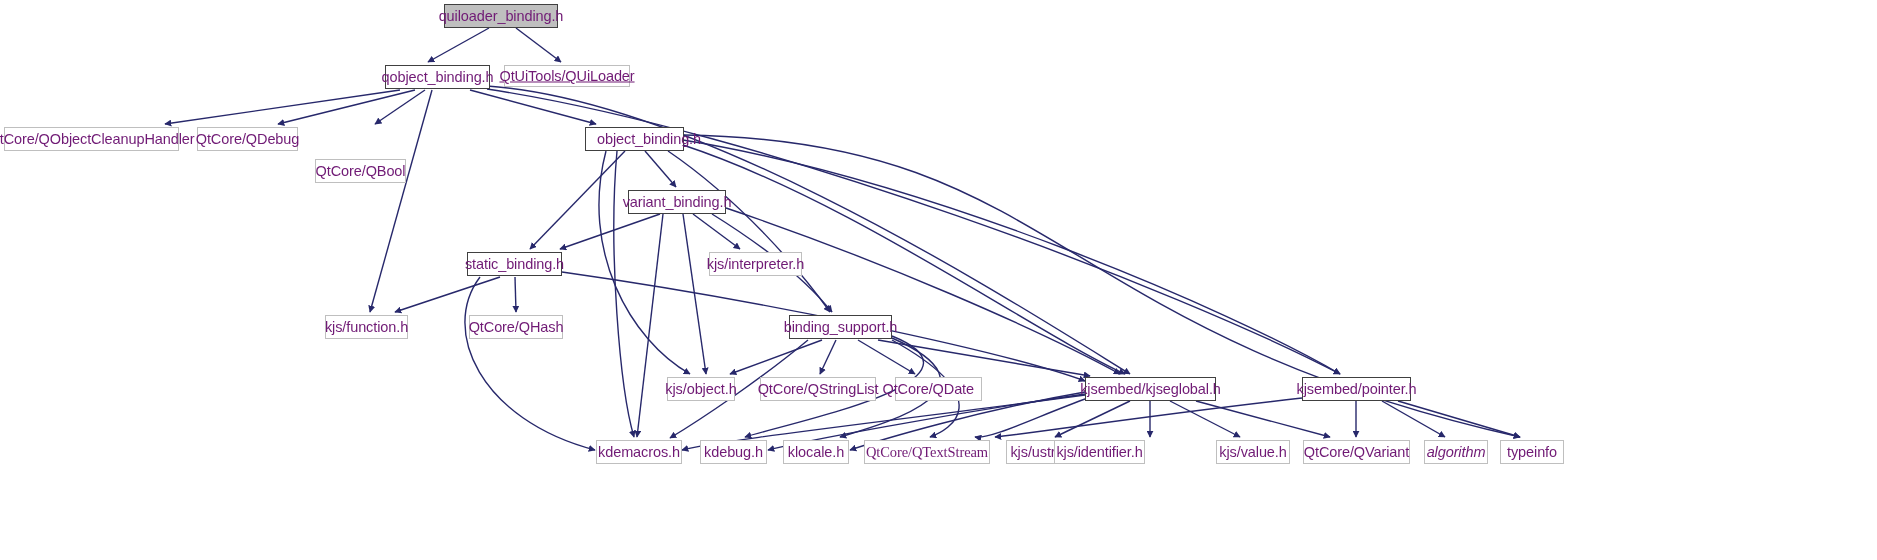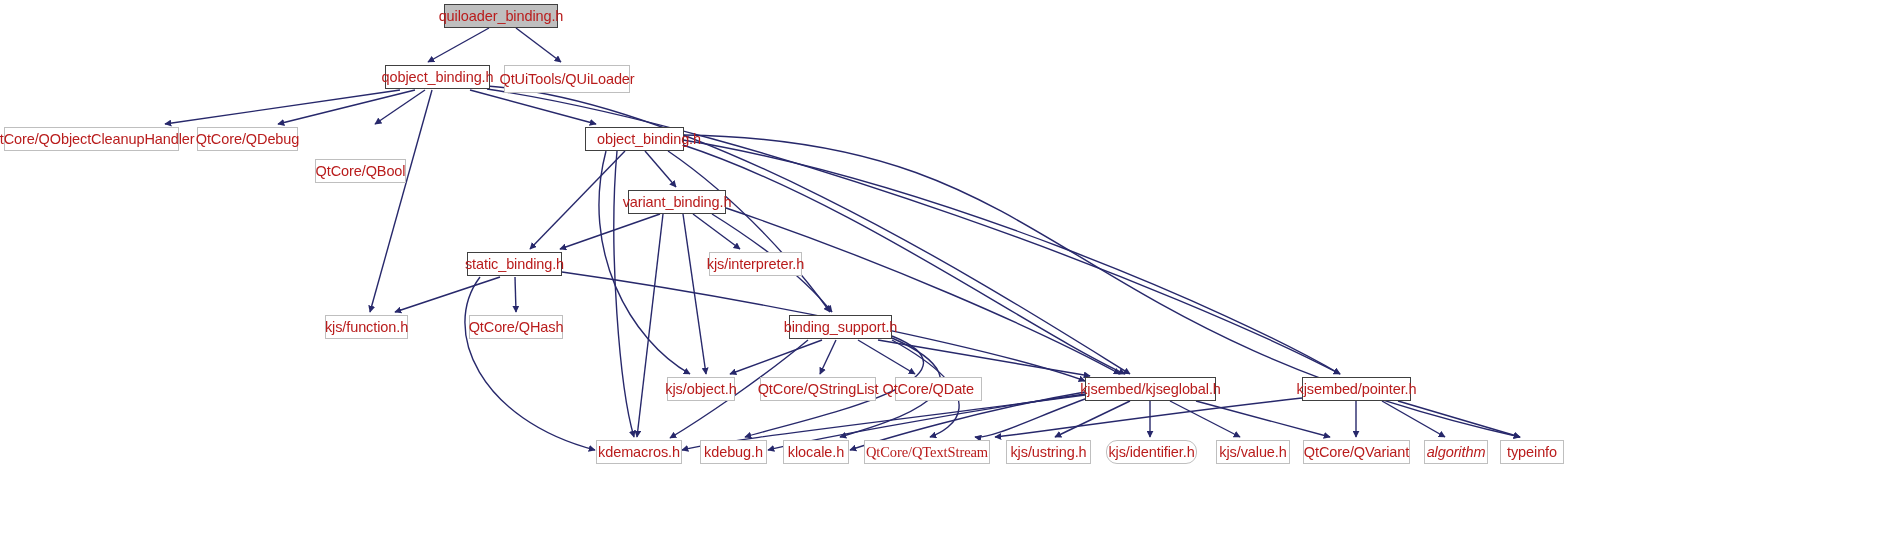--- a/index.html
+++ b/index.html
@@ -26,21 +26,21 @@
     pointer-events: none;
   }
   .node {
     position: absolute;
     box-sizing: border-box;
     display: flex;
     align-items: center;
     justify-content: center;
     background: #ffffff;
     border: 1px solid #bfbfbf;
-    color: #b91c1c;
+    color: #701a75;
     font-size: 14.5px;
     line-height: 1;
     white-space: nowrap;
     letter-spacing: -0.1px;
   }
   .node.strong {
     border: 1.5px solid #404040;
   }
   .node.current {
     background: #bfbfbf;
@@ -112,21 +112,21 @@
         <path d="M 1302,398 C 1150,415 1020,435 995,437" marker-end="url(#arrow)" stroke="#27286b"></path>
       </g>
   </svg>
   <div id="node-layer">
       <div class="node current" style="left: 444px; top: 4px; width: 114px; height: 24px;">
         <span class="node-label">quiloader_binding.h</span>
       </div>
       <div class="node strong" style="left: 385px; top: 65px; width: 105px; height: 24px;">
         <span class="node-label">qobject_binding.h</span>
       </div>
-      <div class="node" style="left: 504px; top: 65px; width: 126px; height: 28px;">
+      <div class="node" style="left: 504px; top: 65px; width: 126px; height: 22px; text-decoration: underline;">
         <span class="node-label">QtUiTools/QUiLoader</span>
       </div>
       <div class="node" style="left: 4px; top: 127px; width: 175px; height: 24px;">
         <span class="node-label">QtCore/QObjectCleanupHandler</span>
       </div>
       <div class="node" style="left: 197px; top: 127px; width: 101px; height: 24px;">
         <span class="node-label">QtCore/QDebug</span>
       </div>
       <div class="node" style="left: 315px; top: 127px; width: 91px; height: 24px; margin-top: 32px;">
         <span class="node-label">QtCore/QBool</span>
@@ -175,21 +175,21 @@
       </div>
       <div class="node" style="left: 783px; top: 440px; width: 66px; height: 24px;">
         <span class="node-label">klocale.h</span>
       </div>
       <div class="node" style="left: 864px; top: 440px; width: 126px; height: 24px; font-family: Liberation Serif, serif;">
         <span class="node-label">QtCore/QTextStream</span>
       </div>
       <div class="node" style="left: 1006px; top: 440px; width: 85px; height: 24px;">
         <span class="node-label">kjs/ustring.h</span>
       </div>
-      <div class="node" style="left: 1106px; top: 440px; width: 91px; height: 24px; border-radius: 11px;">
+      <div class="node" style="left: 1054px; top: 440px; width: 91px; height: 24px;">
         <span class="node-label">kjs/identifier.h</span>
       </div>
       <div class="node" style="left: 1216px; top: 440px; width: 74px; height: 24px;">
         <span class="node-label">kjs/value.h</span>
       </div>
       <div class="node" style="left: 1303px; top: 440px; width: 107px; height: 24px;">
         <span class="node-label">QtCore/QVariant</span>
       </div>
       <div class="node" style="left: 1424px; top: 440px; width: 64px; height: 24px; font-style: italic;">
         <span class="node-label">algorithm</span>

